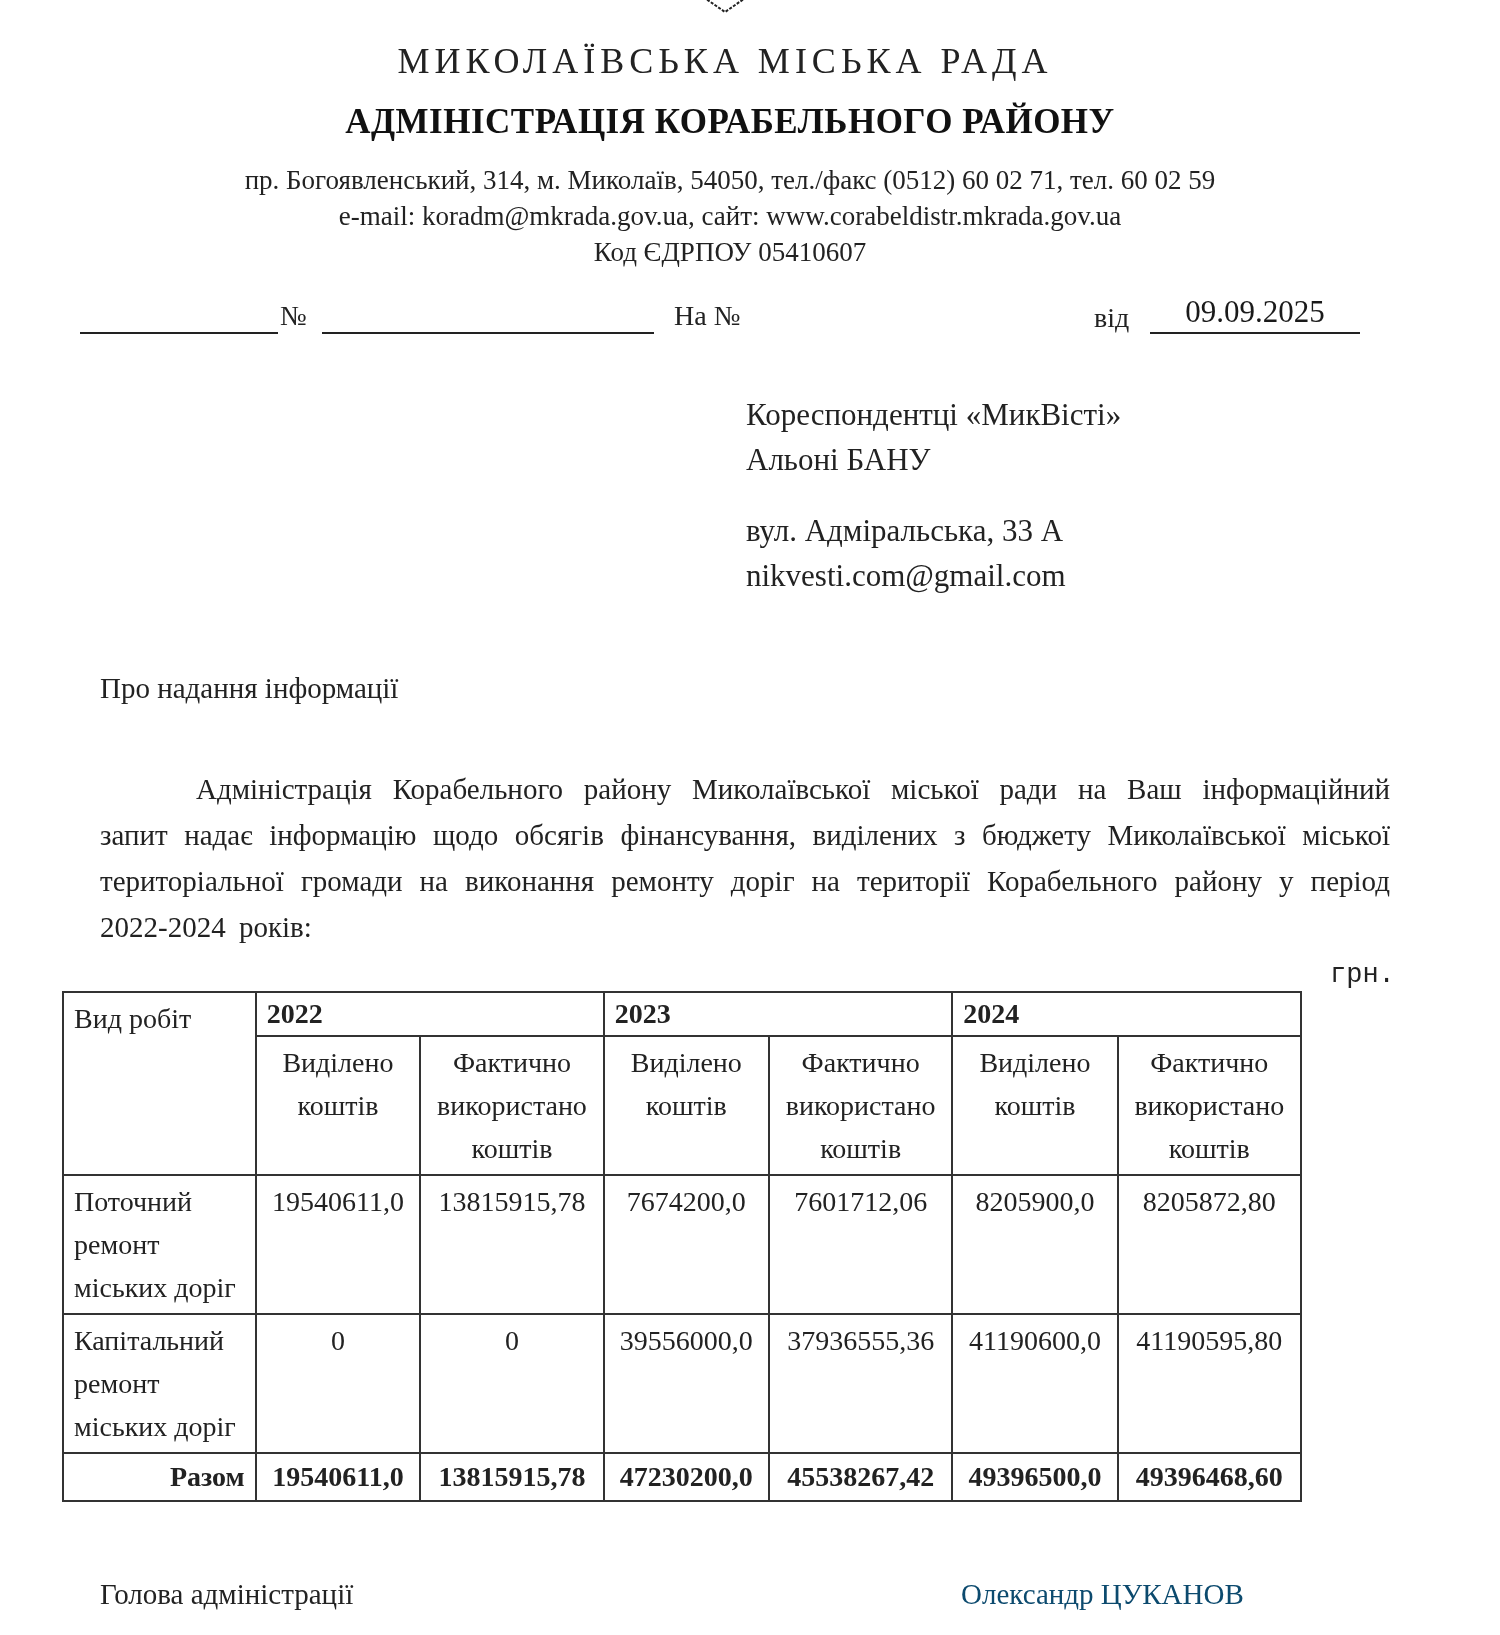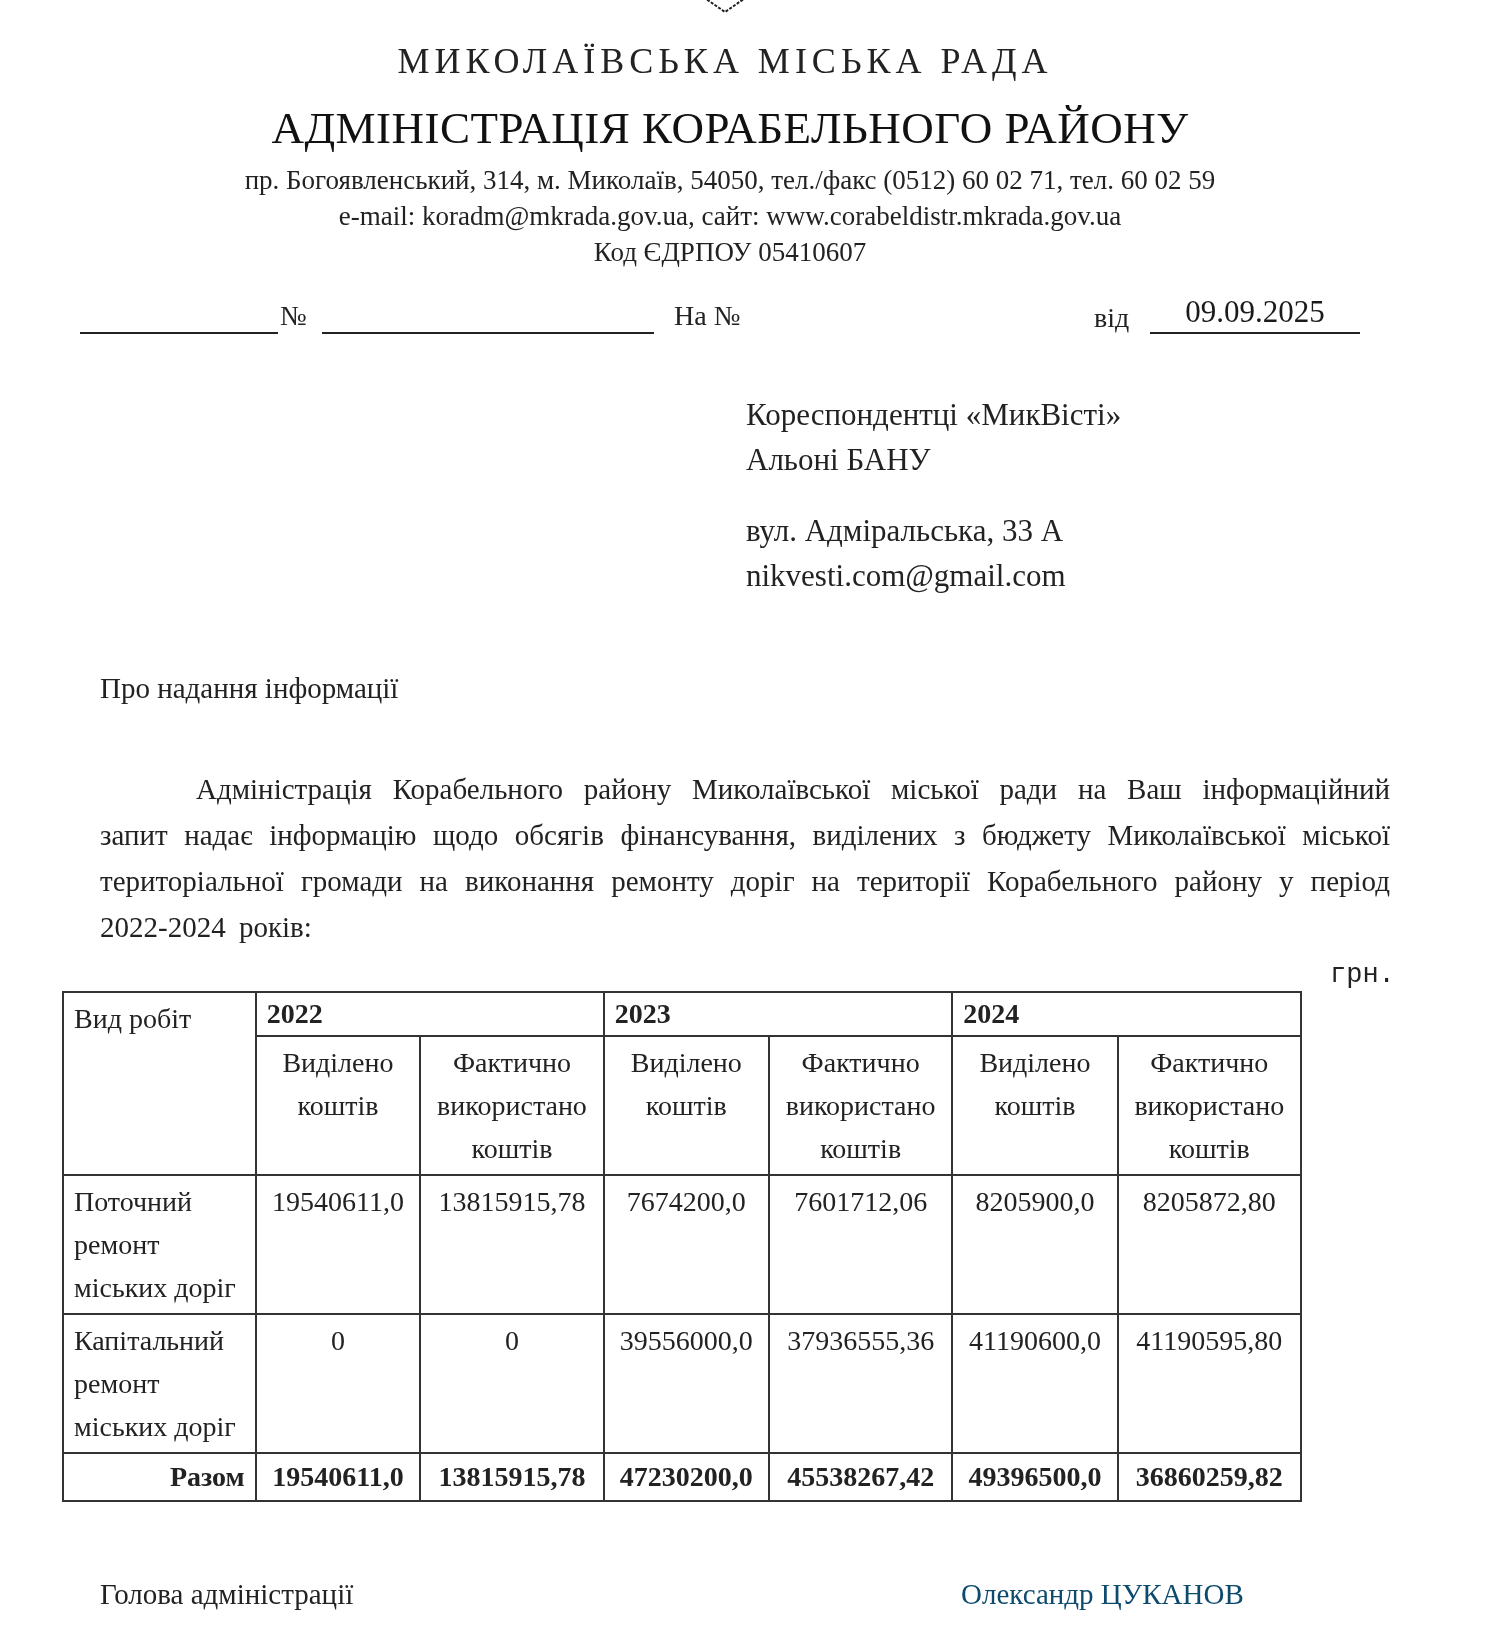--- a/index.html
+++ b/index.html
@@ -31,22 +31,22 @@
       font-size: 36px;
       letter-spacing: 5px;
       color: #222;
     }
     .admin {
       position: absolute;
       top: 102px;
       left: 0;
       width: 1460px;
       text-align: center;
-      font-size: 45px;
-      font-weight: normal;
+      font-size: 35px;
+      font-weight: bold;
       letter-spacing: 0.5px;
       color: #111;
     }
     .contacts {
       position: absolute;
       top: 162px;
       left: 0;
       width: 1460px;
       text-align: center;
       font-size: 27px;
@@ -253,19 +253,19 @@
       <td class="num">41190600,0</td>
       <td class="num">41190595,80</td>
     </tr>
     <tr class="total">
       <td class="work">Разом</td>
       <td class="num">19540611,0</td>
       <td class="num">13815915,78</td>
       <td class="num">47230200,0</td>
       <td class="num">45538267,42</td>
       <td class="num">49396500,0</td>
-      <td class="num">36860259,82</td>
+      <td class="num">49396468,60</td>
     </tr>
   </tbody>
 </table>
 
 <div class="sign-left">Голова адміністрації</div>
 <div class="sign-right">Олександр ЦУКАНОВ</div>
 
 </body></html>

